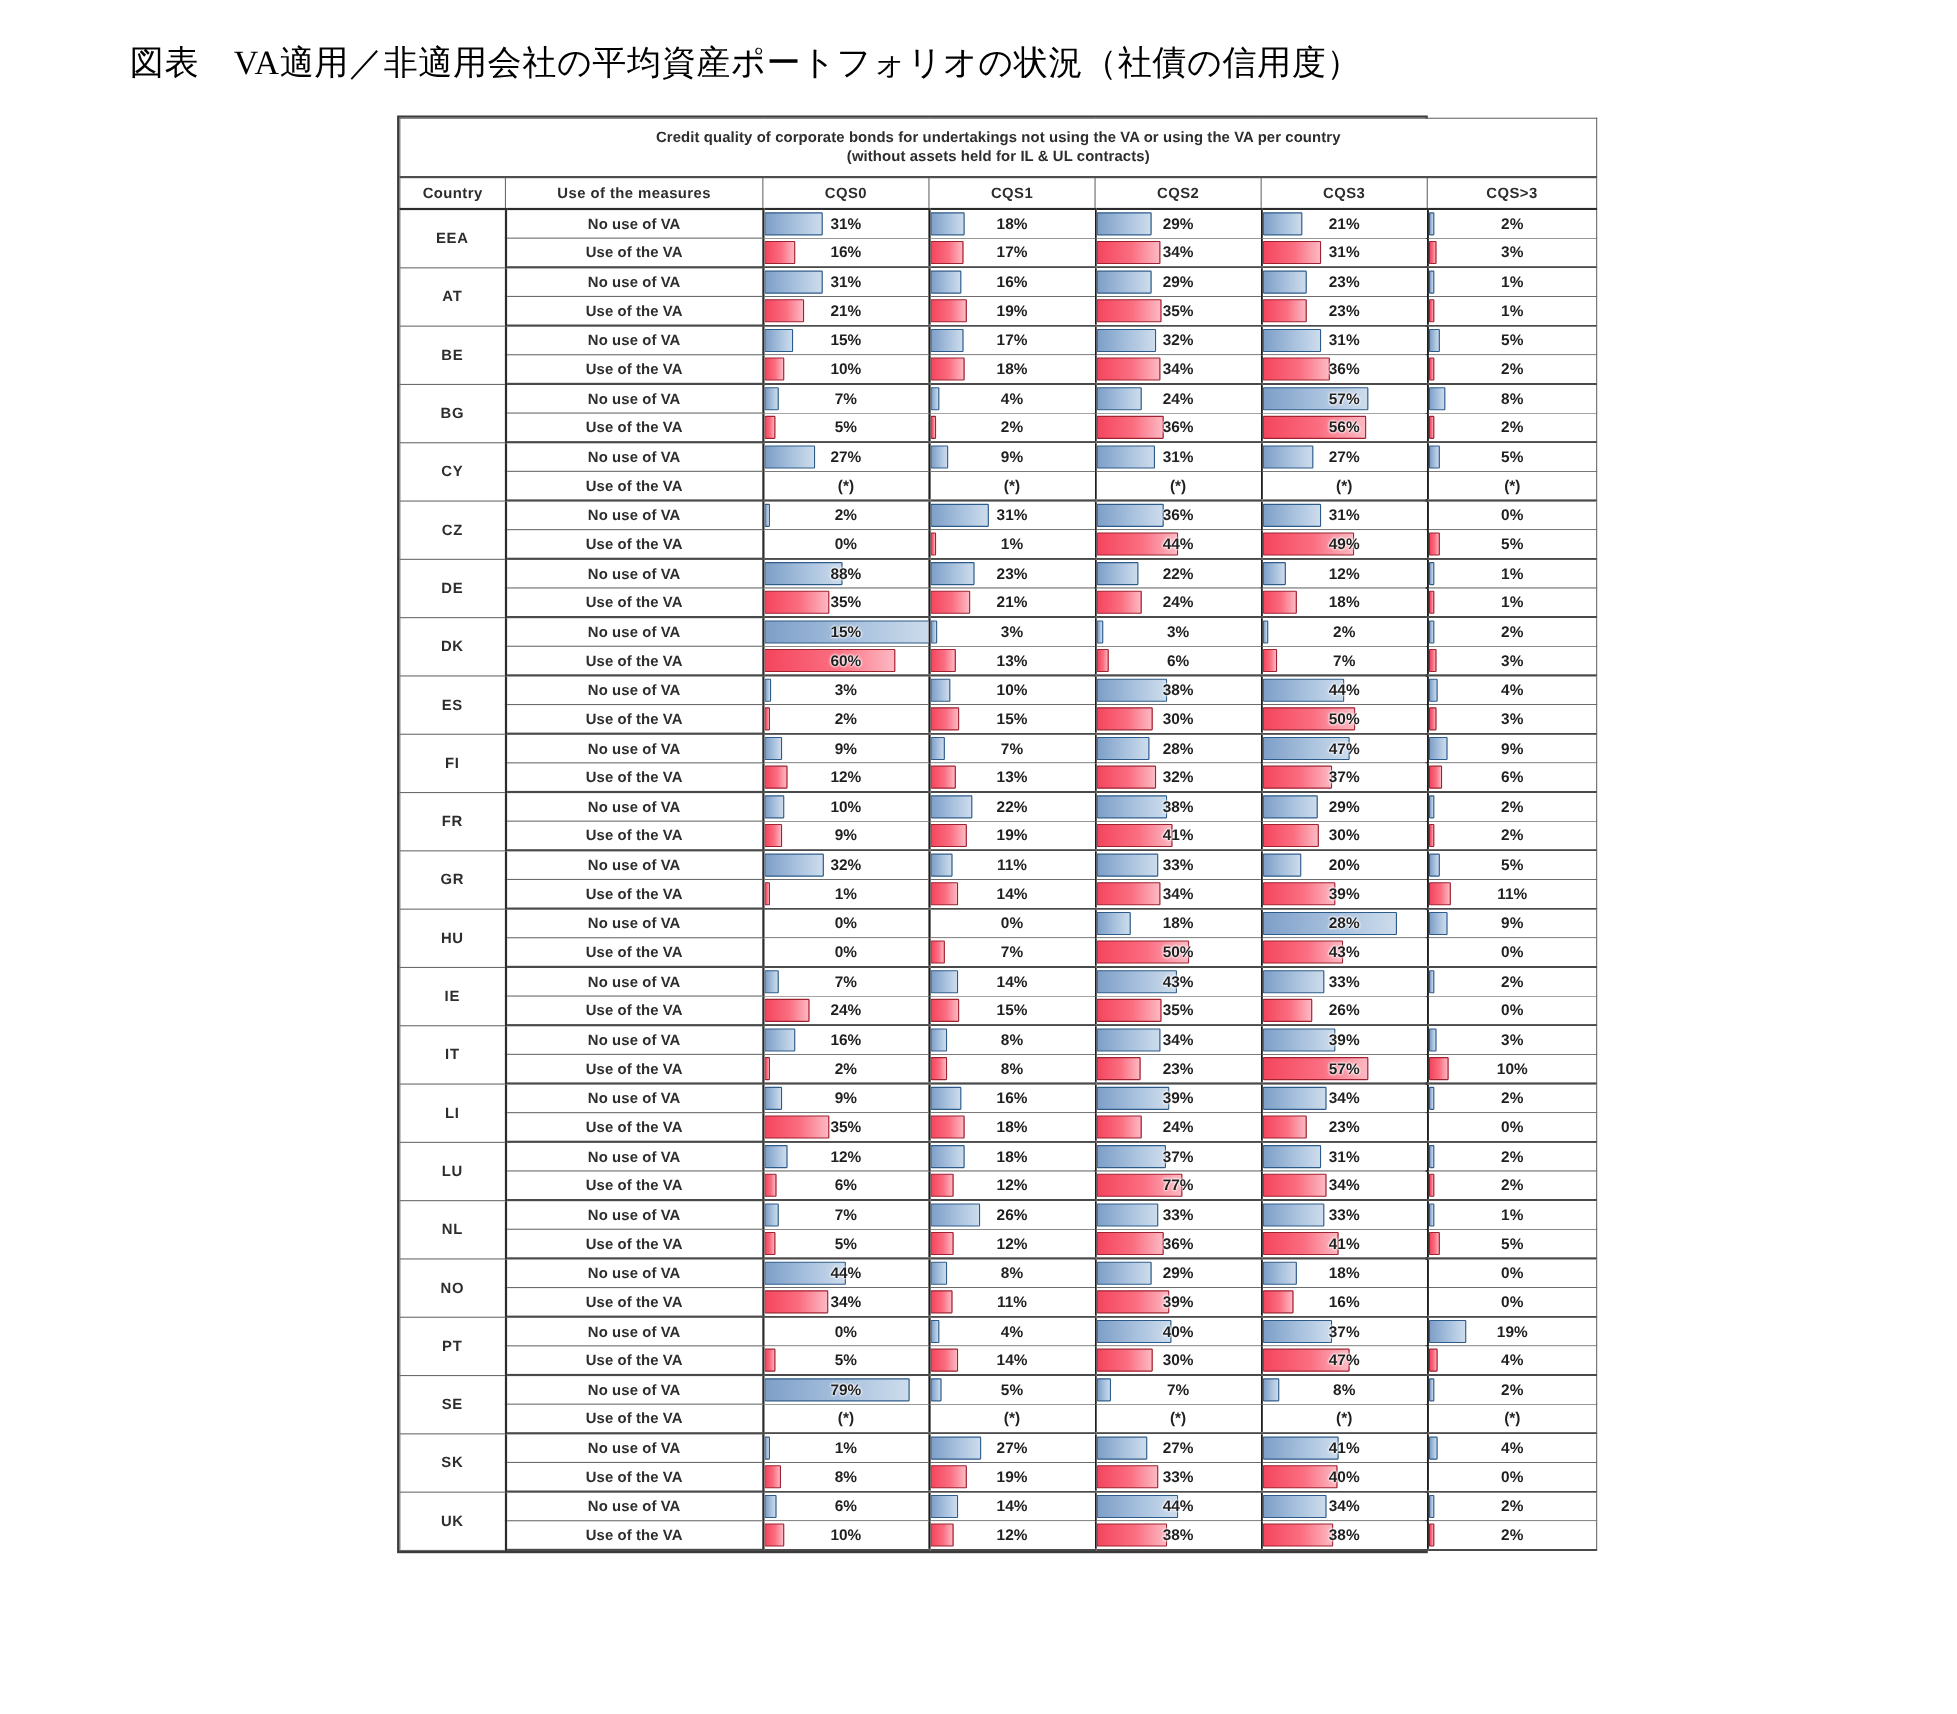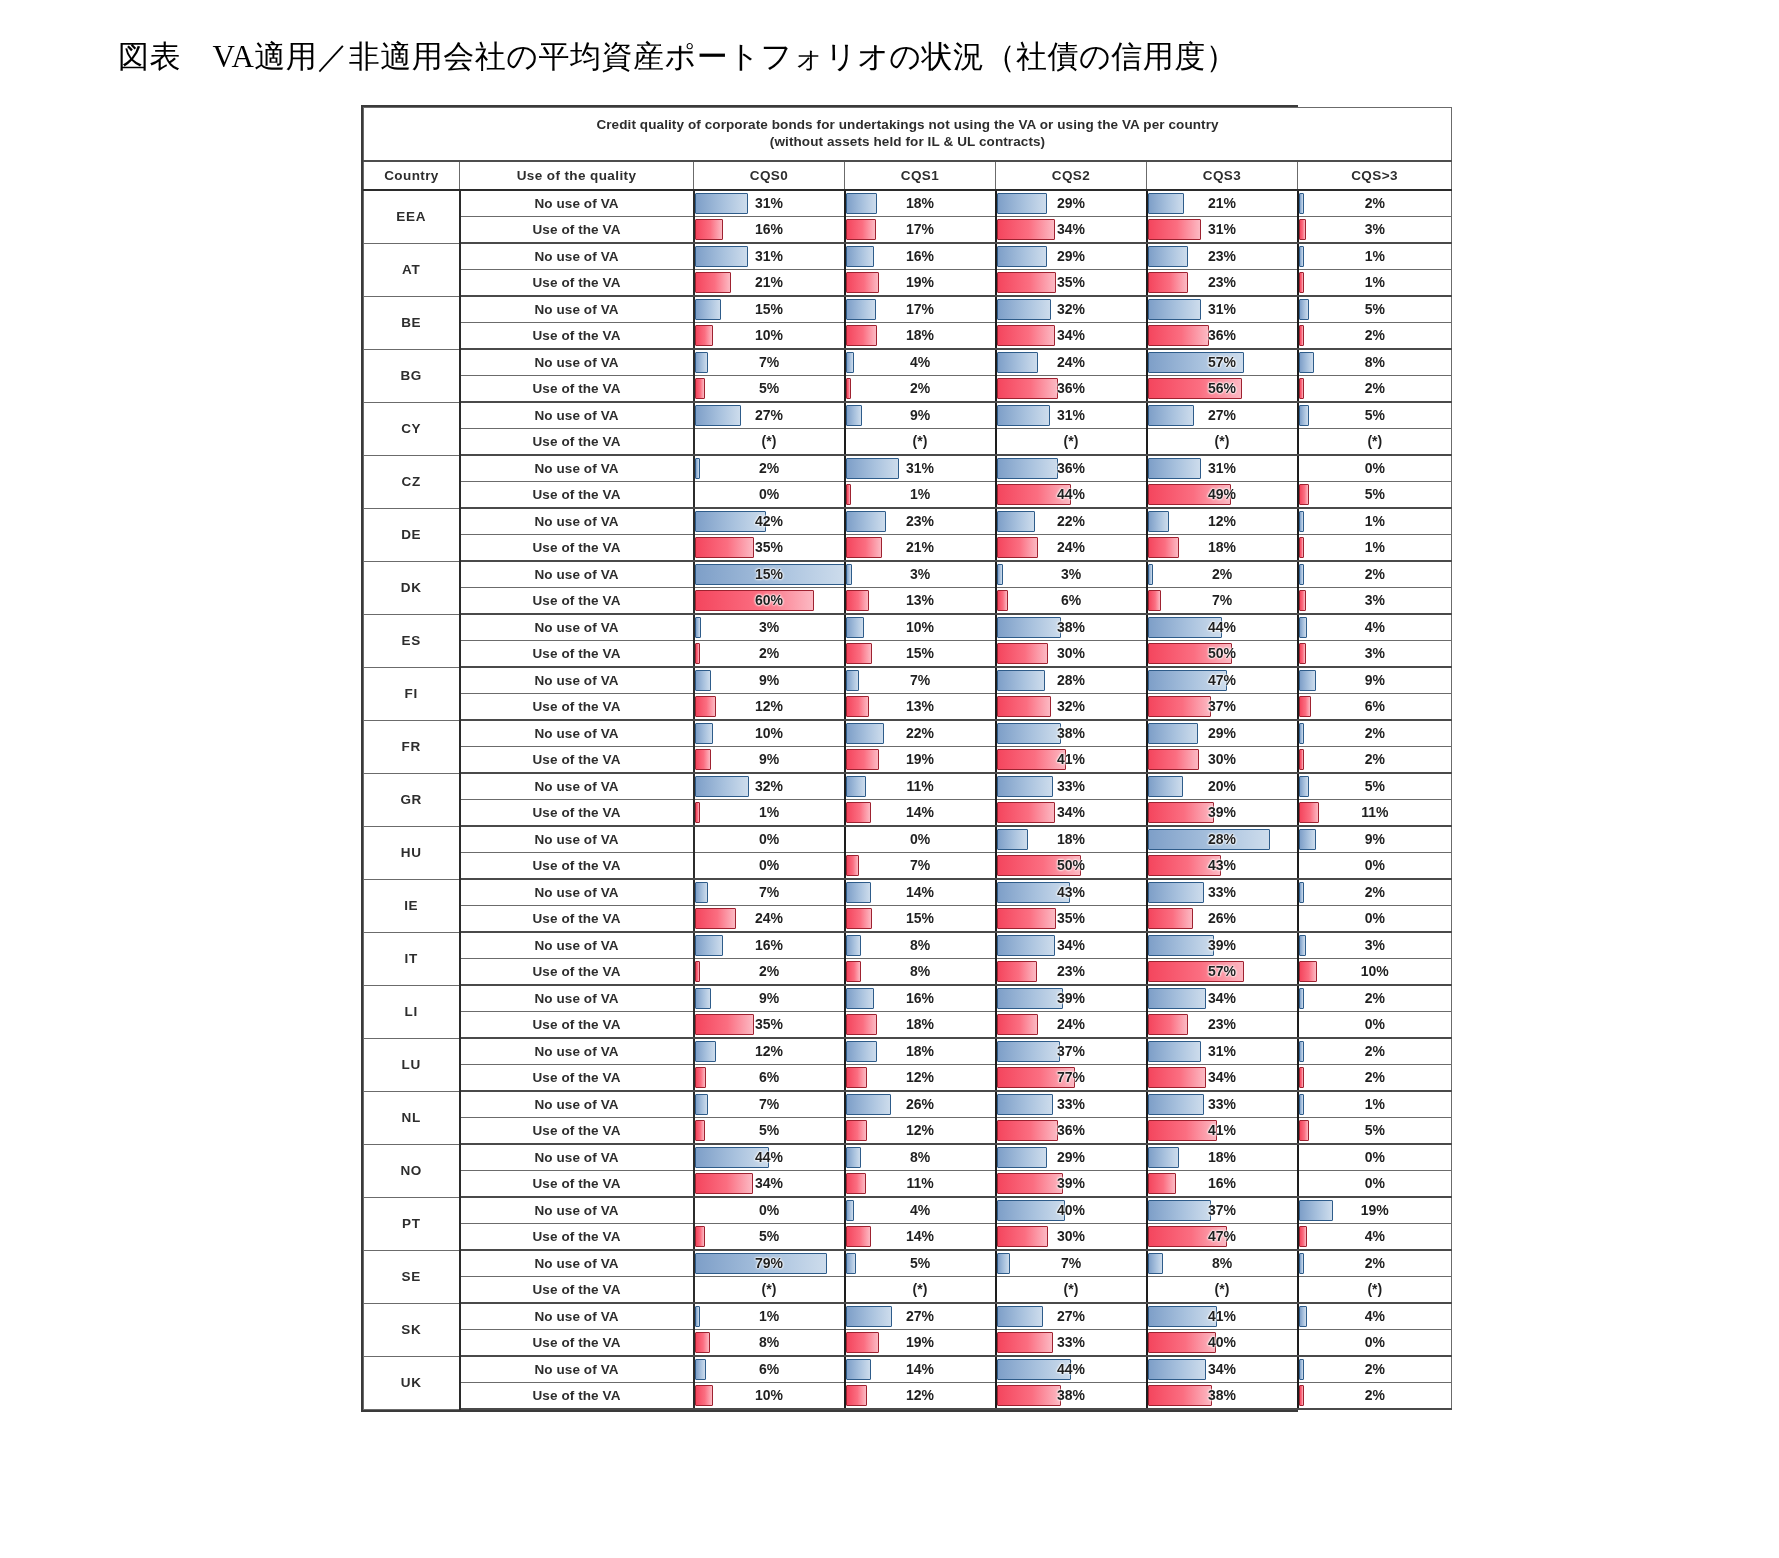--- a/index.html
+++ b/index.html
@@ -151,21 +151,21 @@
     </colgroup>
     <thead>
       <tr>
         <td class="title-band" colspan="7">
           <span class="l1">Credit quality of corporate bonds for undertakings not using the VA or using the VA per country</span>
           <span class="l2">(without assets held for IL &amp; UL contracts)</span>
         </td>
       </tr>
       <tr>
         <td class="col-head">Country</td>
-        <td class="col-head">Use of the quality</td>
+        <td class="col-head">Use of the measures</td>
         <td class="col-head">CQS0</td>
         <td class="col-head">CQS1</td>
         <td class="col-head">CQS2</td>
         <td class="col-head">CQS3</td>
         <td class="col-head">CQS&gt;3</td>
       </tr>
     </thead>
     <tbody id="table-body">
         <tr>
           <td class="country" rowspan="2">EEA</td>
@@ -440,21 +440,21 @@
           <td class="datacell">
             <div class="bar red" style="width: 5.55556%;"></div>
             <span class="val">5%</span>
           </td>
         </tr>
         <tr>
           <td class="country" rowspan="2">DE</td>
           <td class="measure">No use of VA</td>
           <td class="datacell">
             <div class="bar blue" style="width: 46.6667%;"></div>
-            <span class="val">42%</span>
+            <span class="val">88%</span>
           </td>
           <td class="datacell">
             <div class="bar blue" style="width: 25.5556%;"></div>
             <span class="val">23%</span>
           </td>
           <td class="datacell">
             <div class="bar blue" style="width: 24.4444%;"></div>
             <span class="val">22%</span>
           </td>
           <td class="datacell">

